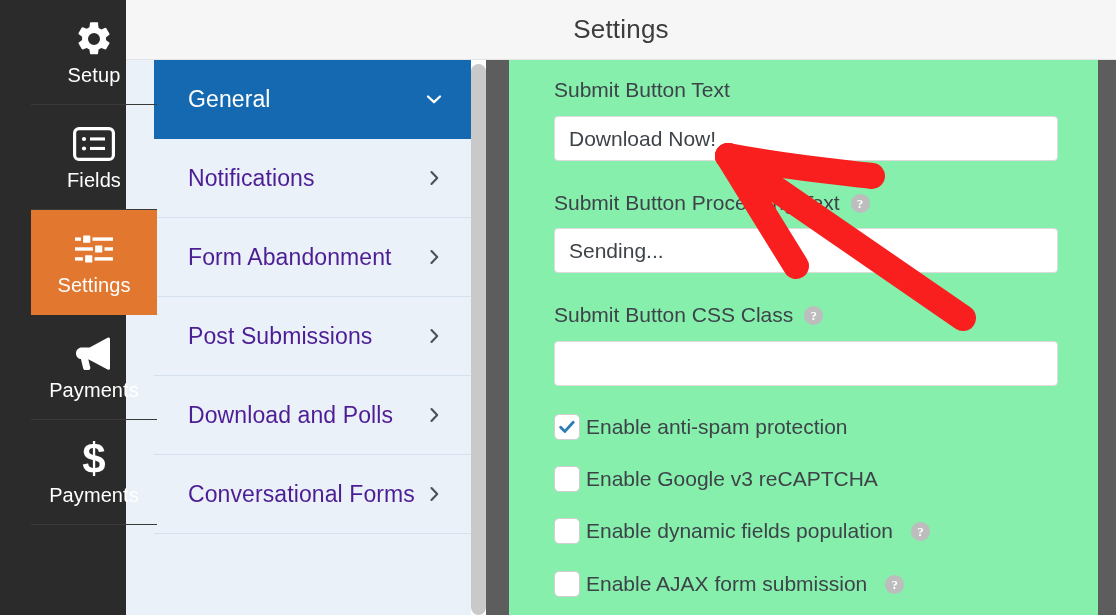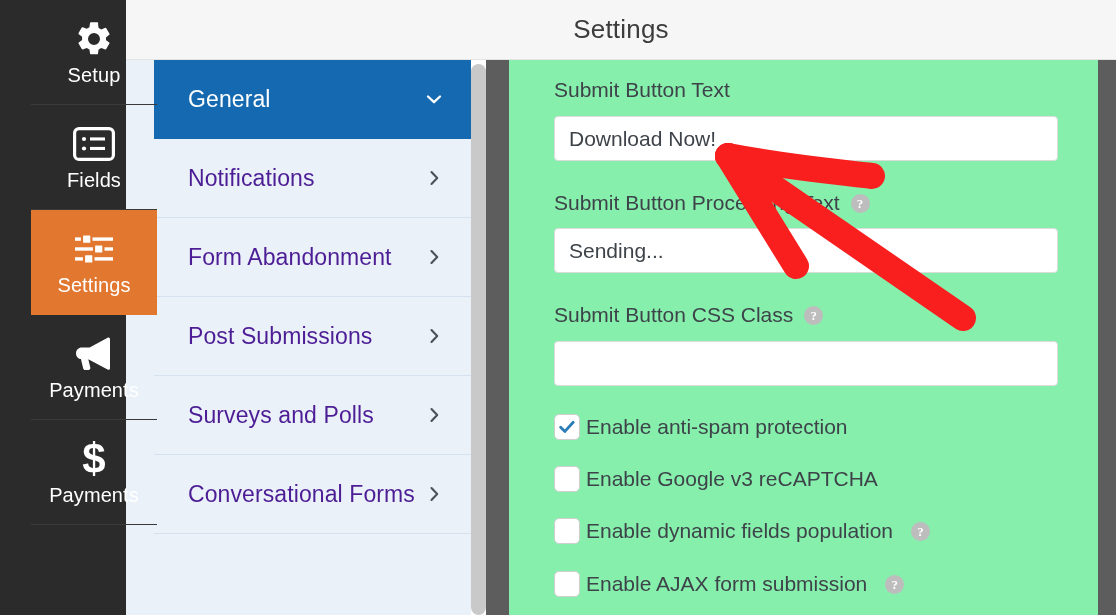--- a/index.html
+++ b/index.html
@@ -278,21 +278,21 @@
     <div class="nav-item">
       <span class="nav-label">Post Submissions</span>
       <span class="nav-chev">
         <svg width="20" height="20" viewBox="0 0 20 20" fill="none" stroke="#4b5157" stroke-width="2.1" stroke-linecap="round" stroke-linejoin="round">
             <polyline points="7.5,4 13.2,10 7.5,16"></polyline>
           </svg>
       </span>
     </div>
 
     <div class="nav-item">
-      <span class="nav-label">Surveys and Polls</span>
+      <span class="nav-label">Download and Polls</span>
       <span class="nav-chev">
         <svg width="20" height="20" viewBox="0 0 20 20" fill="none" stroke="#4b5157" stroke-width="2.1" stroke-linecap="round" stroke-linejoin="round">
             <polyline points="7.5,4 13.2,10 7.5,16"></polyline>
           </svg>
       </span>
     </div>
 
     <div class="nav-item">
       <span class="nav-label">Conversational Forms</span>
       <span class="nav-chev">

